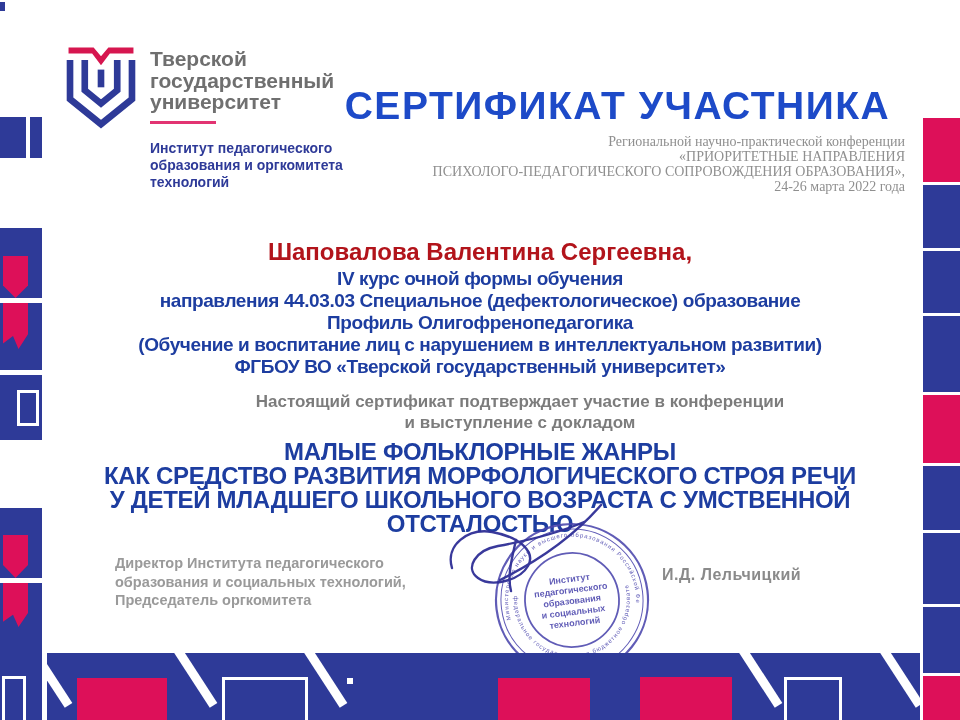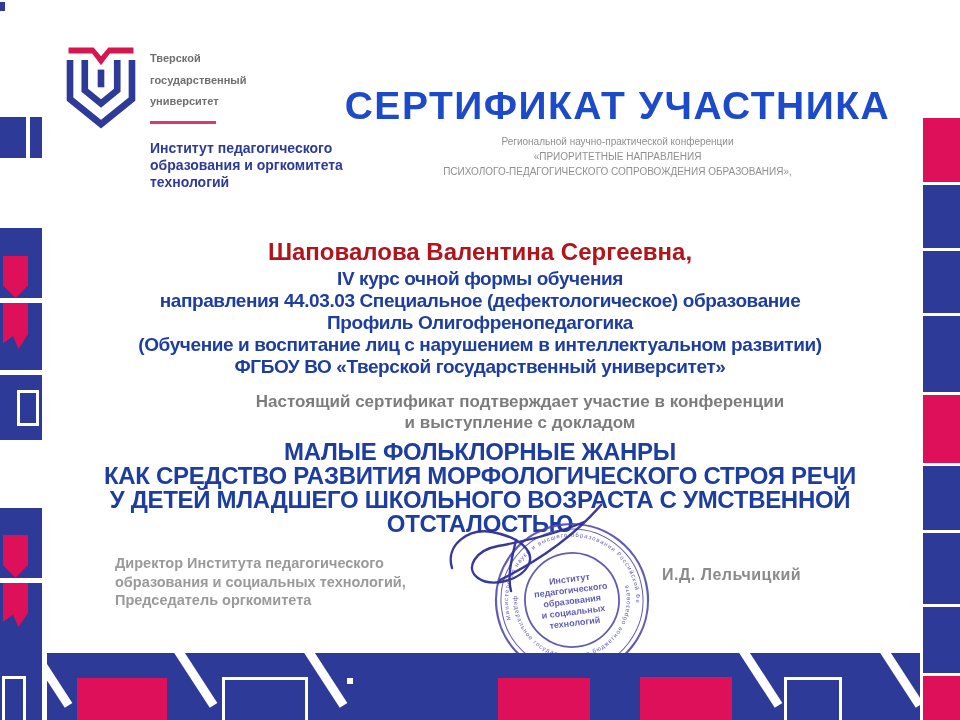--- a/index.html
+++ b/index.html
@@ -6,25 +6,25 @@
   .page{position:relative;width:960px;height:720px;background:#ffffff;overflow:hidden;
         font-family:"Liberation Sans",sans-serif;margin:0 auto;}
   .abs{position:absolute;}
   .blue-block{background:var(--brand-blue);}
   .red-block{background:var(--brand-red);}
   .outline-sq{border:3px solid #ffffff;background:transparent;box-sizing:border-box;}
   .slash{background:#ffffff;transform:rotate(-33deg);}
   .pennant{clip-path:polygon(0 0,100% 0,100% 70%,50% 100%,0 70%);}
   .ragged{clip-path:polygon(0 0,100% 0,100% 68%,62% 100%,40% 72%,0 88%);}
 
-  .univ-name{font-size:11px;font-weight:bold;line-height:21.5px;color:var(--logo-gray);}
+  .univ-name{font-size:21px;font-weight:bold;line-height:21.5px;color:var(--logo-gray);}
   .inst-name{font-size:14px;font-weight:600;line-height:17px;color:var(--brand-blue);}
   .cert-title{font-size:39px;font-weight:800;letter-spacing:1.5px;color:var(--title-blue);
               width:100%;text-align:center;white-space:nowrap;}
-  .subtitle{font-size:10px;line-height:15px;color:var(--gray-text);width:100%;text-align:center;}
+  .subtitle{font-size:14px;line-height:15px;color:var(--gray-text);width:100%;text-align:right;font-family:Liberation Serif, serif;}
   .center-col{left:20px;width:920px;text-align:center;}
   .name-line{font-size:24px;font-weight:bold;color:var(--name-red);}
   .detail-line{font-size:19px;font-weight:bold;letter-spacing:-0.4px;line-height:22px;color:var(--text-blue);}
   .confirm-line{font-size:17px;font-weight:bold;line-height:21px;color:var(--dark-gray-text);}
   .report-line{font-size:24px;font-weight:bold;letter-spacing:-0.3px;line-height:24px;color:var(--text-blue);}
   .role-line{font-size:14.5px;font-weight:bold;line-height:18.5px;color:#9a9a9a;}
   .sig-name{font-size:16px;font-weight:600;letter-spacing:0.5px;color:#8a8a8a;}
   .stamp-center{font-size:9px;font-weight:bold;fill:var(--stamp-purple);text-anchor:middle;}
   .stamp-rim{font-size:6px;fill:var(--stamp-purple);letter-spacing:1px;}
 </style>
@@ -98,20 +98,21 @@
     <div class="inst-name">образования и оргкомитета</div>
     <div class="inst-name">технологий</div>
   </div>
 
   <div class="abs" style="left:330px;top:84px;width:575px;">
     <div class="cert-title">СЕРТИФИКАТ УЧАСТНИКА</div>
     <div style="height:6px;"></div>
     <div class="subtitle">Региональной научно-практической конференции</div>
     <div class="subtitle">«ПРИОРИТЕТНЫЕ НАПРАВЛЕНИЯ</div>
     <div class="subtitle">ПСИХОЛОГО-ПЕДАГОГИЧЕСКОГО СОПРОВОЖДЕНИЯ ОБРАЗОВАНИЯ»,</div>
+    <div class="subtitle">24-26 марта 2022 года</div>
   </div>
 
   <div class="abs center-col" style="top:238px;">
     <span class="name-line">Шаповалова Валентина Сергеевна,</span>
   </div>
   <div class="abs center-col" style="top:268px;">
     <div class="detail-line">IV  курс очной формы обучения</div>
     <div class="detail-line">направления 44.03.03 Специальное (дефектологическое) образование</div>
     <div class="detail-line">Профиль Олигофренопедагогика</div>
     <div class="detail-line">(Обучение и воспитание лиц с нарушением в интеллектуальном развитии)</div>

